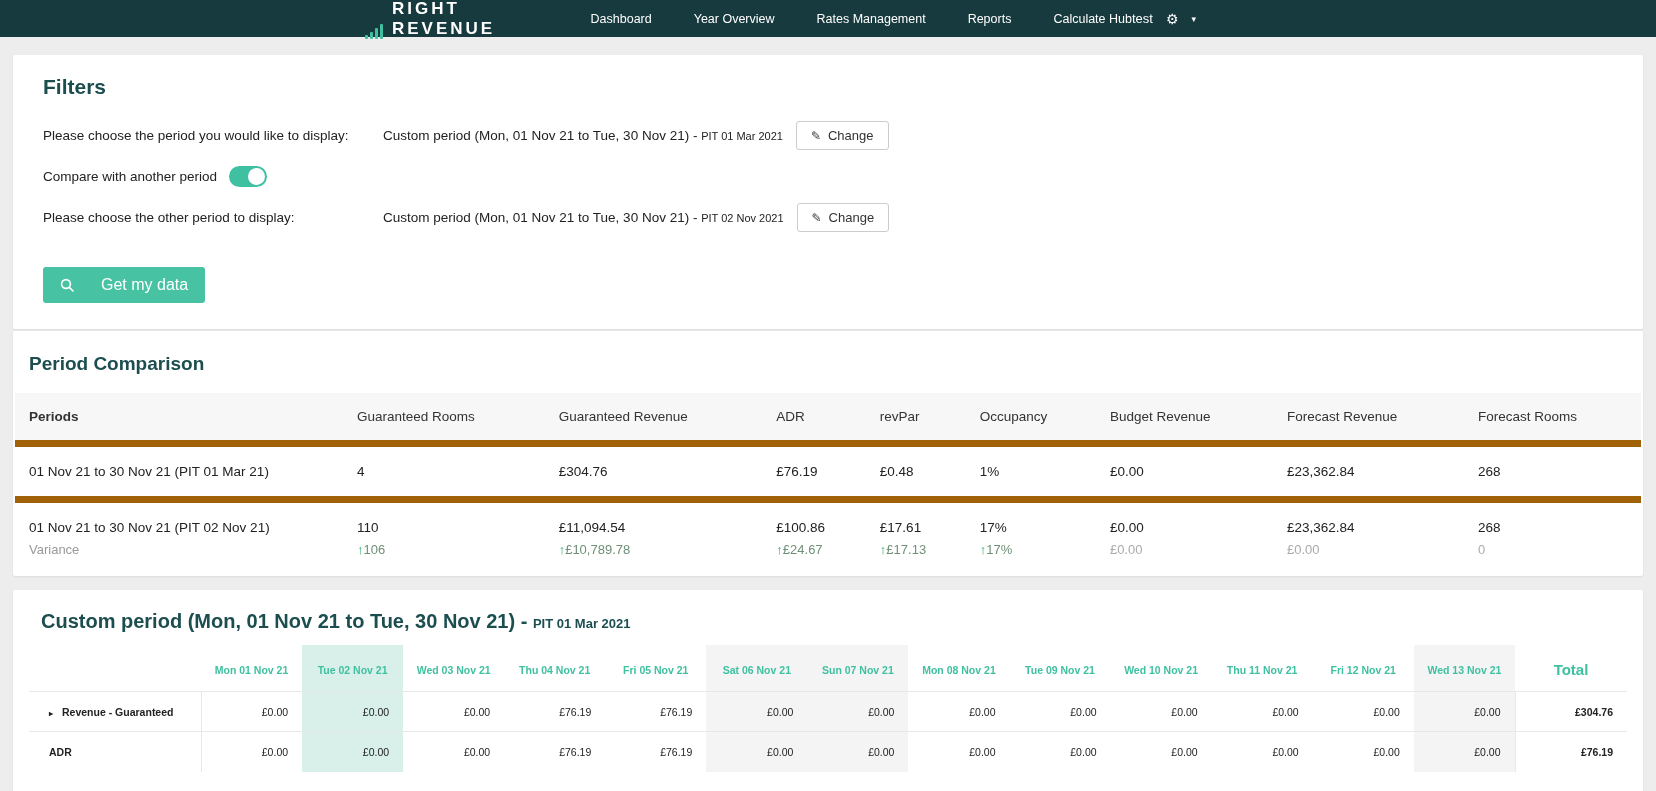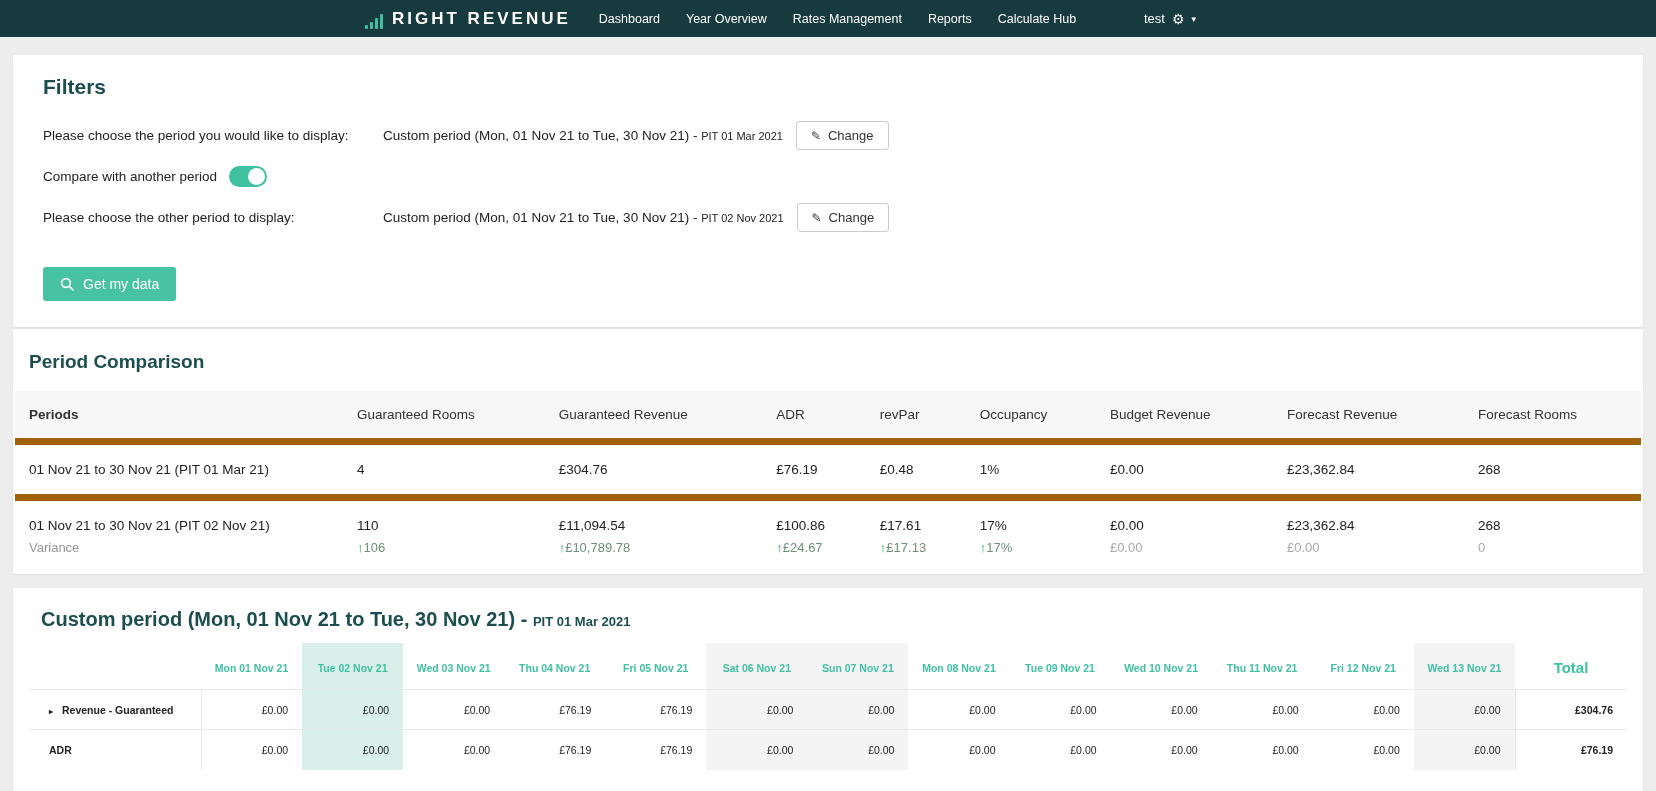--- a/index.html
+++ b/index.html
@@ -15,43 +15,43 @@
   
   .navbar{height:37px;background:var(--navbar-bg);display:flex;align-items:center;color:#fff;}
   .brand{display:flex;align-items:flex-end;gap:9px;margin-left:365px;cursor:pointer;}
   .logo-bars{display:flex;align-items:flex-end;gap:2px;height:15px;}
   .logo-bars i{display:block;width:3px;background:var(--accent);border-radius:1px;}
   .logo-bars i:nth-child(1){height:4px;}
   .logo-bars i:nth-child(2){height:7px;}
   .logo-bars i:nth-child(3){height:11px;}
   .logo-bars i:nth-child(4){height:15px;}
   .brand-text{font-size:17px;font-weight:bold;letter-spacing:3px;}
-  .nav-links{display:flex;align-items:center;gap:26px;margin-left:28px;}
+  .nav-links{display:flex;align-items:center;gap:42px;margin-left:20px;}
   .nav-item{font-size:12.5px;color:#fff;cursor:pointer;white-space:nowrap;}
-  .user-area{margin-left:auto;margin-right:460px;display:flex;align-items:center;gap:7px;font-size:13px;cursor:pointer;}
+  .user-area{margin-left:auto;margin-right:460px;display:flex;align-items:center;gap:13px;font-size:13px;cursor:pointer;}
   .gear{font-size:14px;line-height:1;}
   .caret{font-size:9px;}
   
   .card{background:#fff;margin:0 13px;border-radius:2px;box-shadow:0 1px 2px rgba(0,0,0,.08);}
   .card-title{font-size:21px;font-weight:bold;color:var(--heading);}
   
   .filters{margin-top:18px;padding:20px 30px 26px;}
   .filters .card-title{margin-bottom:22px;}
   .filter-row{display:flex;align-items:center;margin-bottom:13px;min-height:27px;}
   .filter-label{width:340px;font-size:13.5px;color:#222;}
   .period-text{font-size:13.5px;color:#222;}
   .pit-small{font-size:11px;color:#222;}
   .change-btn{margin-left:13px;display:inline-flex;align-items:center;gap:7px;background:#fff;
     border:1px solid #ccc;border-radius:3px;padding:6px 14px;font-size:13px;color:#333;cursor:pointer;
     font-family:"Liberation Sans",sans-serif;}
   .pencil{font-size:12px;}
   .toggle{width:38px;height:21px;background:var(--accent);border-radius:11px;position:relative;cursor:pointer;margin-left:12px;}
   .toggle .knob{position:absolute;right:2px;top:2px;width:17px;height:17px;background:#fff;border-radius:50%;}
-  .get-data-btn{margin-top:22px;display:inline-flex;align-items:center;gap:9px;background:#47c3a3;color:#fff;
-    border:none;border-radius:3px;padding:9px 17px;font-size:14px;cursor:pointer;font-family:"Liberation Sans",sans-serif;}
+  .get-data-btn{margin-top:22px;display:inline-flex;align-items:center;gap:27px;background:#47c3a3;color:#fff;
+    border:none;border-radius:3px;padding:9px 17px;font-size:16px;cursor:pointer;font-family:"Liberation Sans",sans-serif;}
   
   .comparison{margin-top:2px;padding:18px 2px 2px;}
   .comparison .card-title{margin:4px 14px 18px;font-size:19px;}
   table{border-collapse:collapse;width:100%;}
   .cmp-table{font-size:13.5px;}
   .cmp-table th{background:#f7f7f7;text-align:left;font-weight:normal;color:#333;padding:16px 12px;white-space:nowrap;}
   .cmp-table th:first-child{width:330px;padding-left:14px;font-weight:bold;}
   .cmp-table td{padding:17px 12px;border-top:7px solid #a16207;vertical-align:top;}
   .cmp-table td:first-child{padding-left:14px;}
   .cmp-sub{color:#999;margin-top:7px;font-size:13px;}

